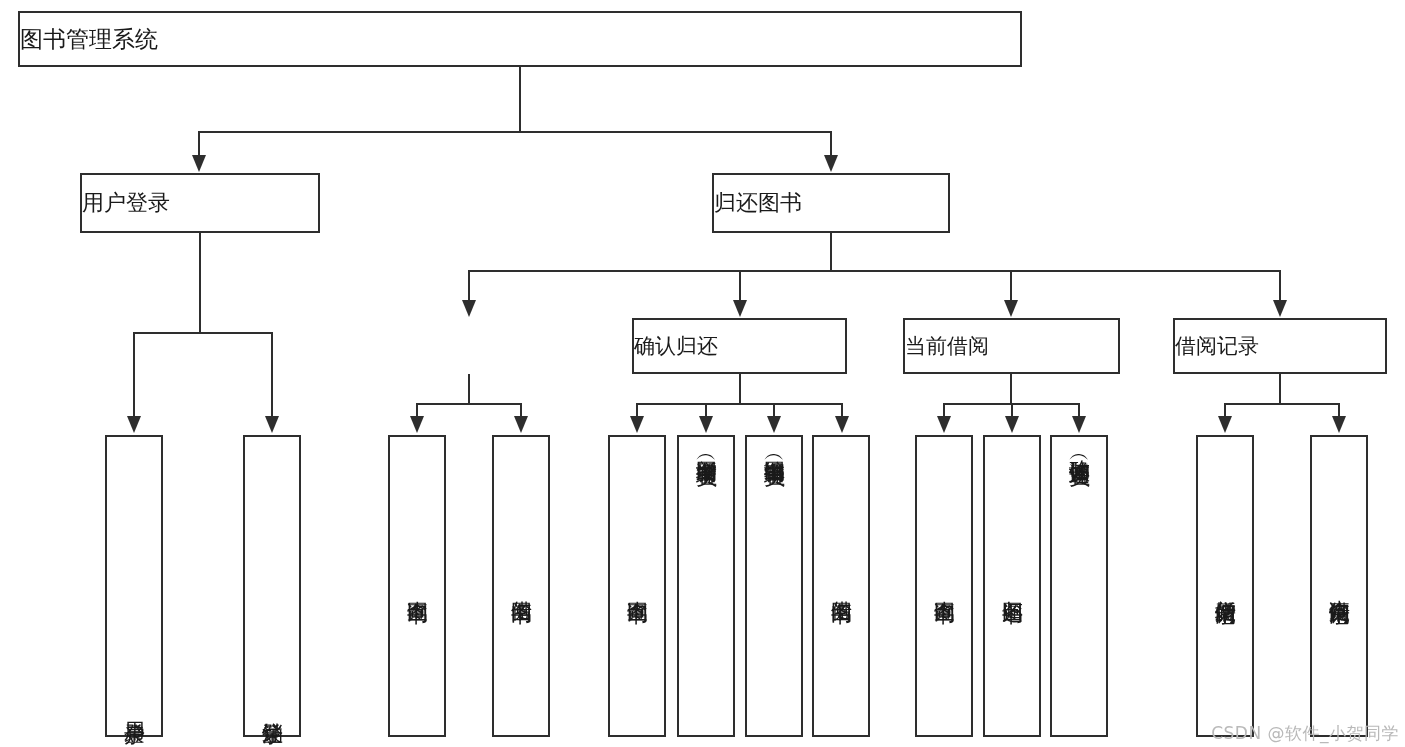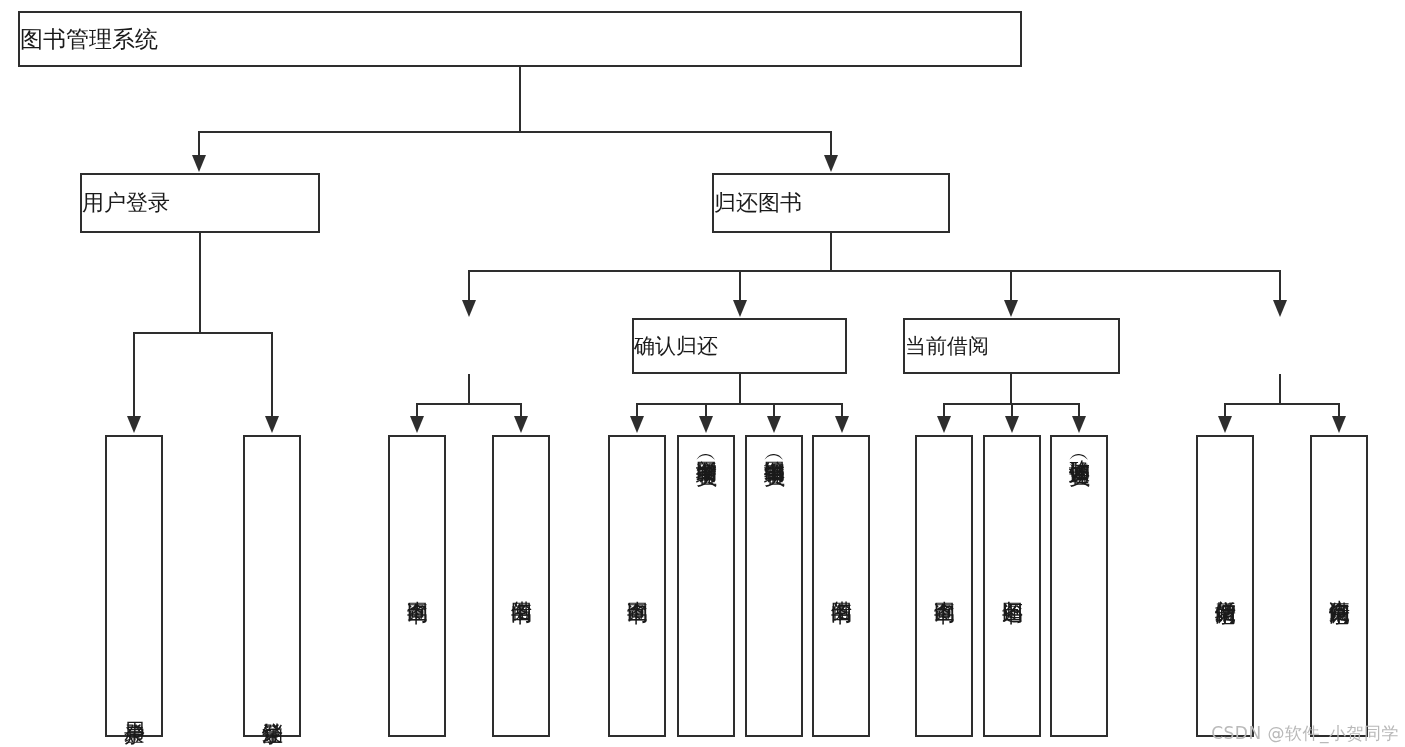--- a/index.html
+++ b/index.html
@@ -130,20 +130,23 @@
   <div class="arrow" style="left:1004px; top:300px;"></div>
   <div class="lineV" style="left:1279px; top:270px; height:32px;"></div>
   <div class="arrow" style="left:1273px; top:300px;"></div>
 
   <div class="node level3" style="left:632px; top:318px; width:215px; height:56px;">
     <span>确认归还</span>
   </div>
   <div class="node level3" style="left:903px; top:318px; width:217px; height:56px;">
     <span>当前借阅</span>
   </div>
+  <div class="node level3" style="left:1173px; top:318px; width:214px; height:56px;">
+    <span>借阅记录</span>
+  </div>
 
   <div class="lineV" style="left:468px; top:374px; height:30px;"></div>
   <div class="lineH" style="left:416px; top:403px; width:105px;"></div>
   <div class="lineV" style="left:416px; top:403px; height:15px;"></div>
   <div class="arrow" style="left:410px; top:416px;"></div>
   <div class="lineV" style="left:520px; top:403px; height:15px;"></div>
   <div class="arrow" style="left:514px; top:416px;"></div>
 
   <div class="lineV" style="left:739px; top:374px; height:30px;"></div>
   <div class="lineH" style="left:636px; top:403px; width:206px;"></div>

